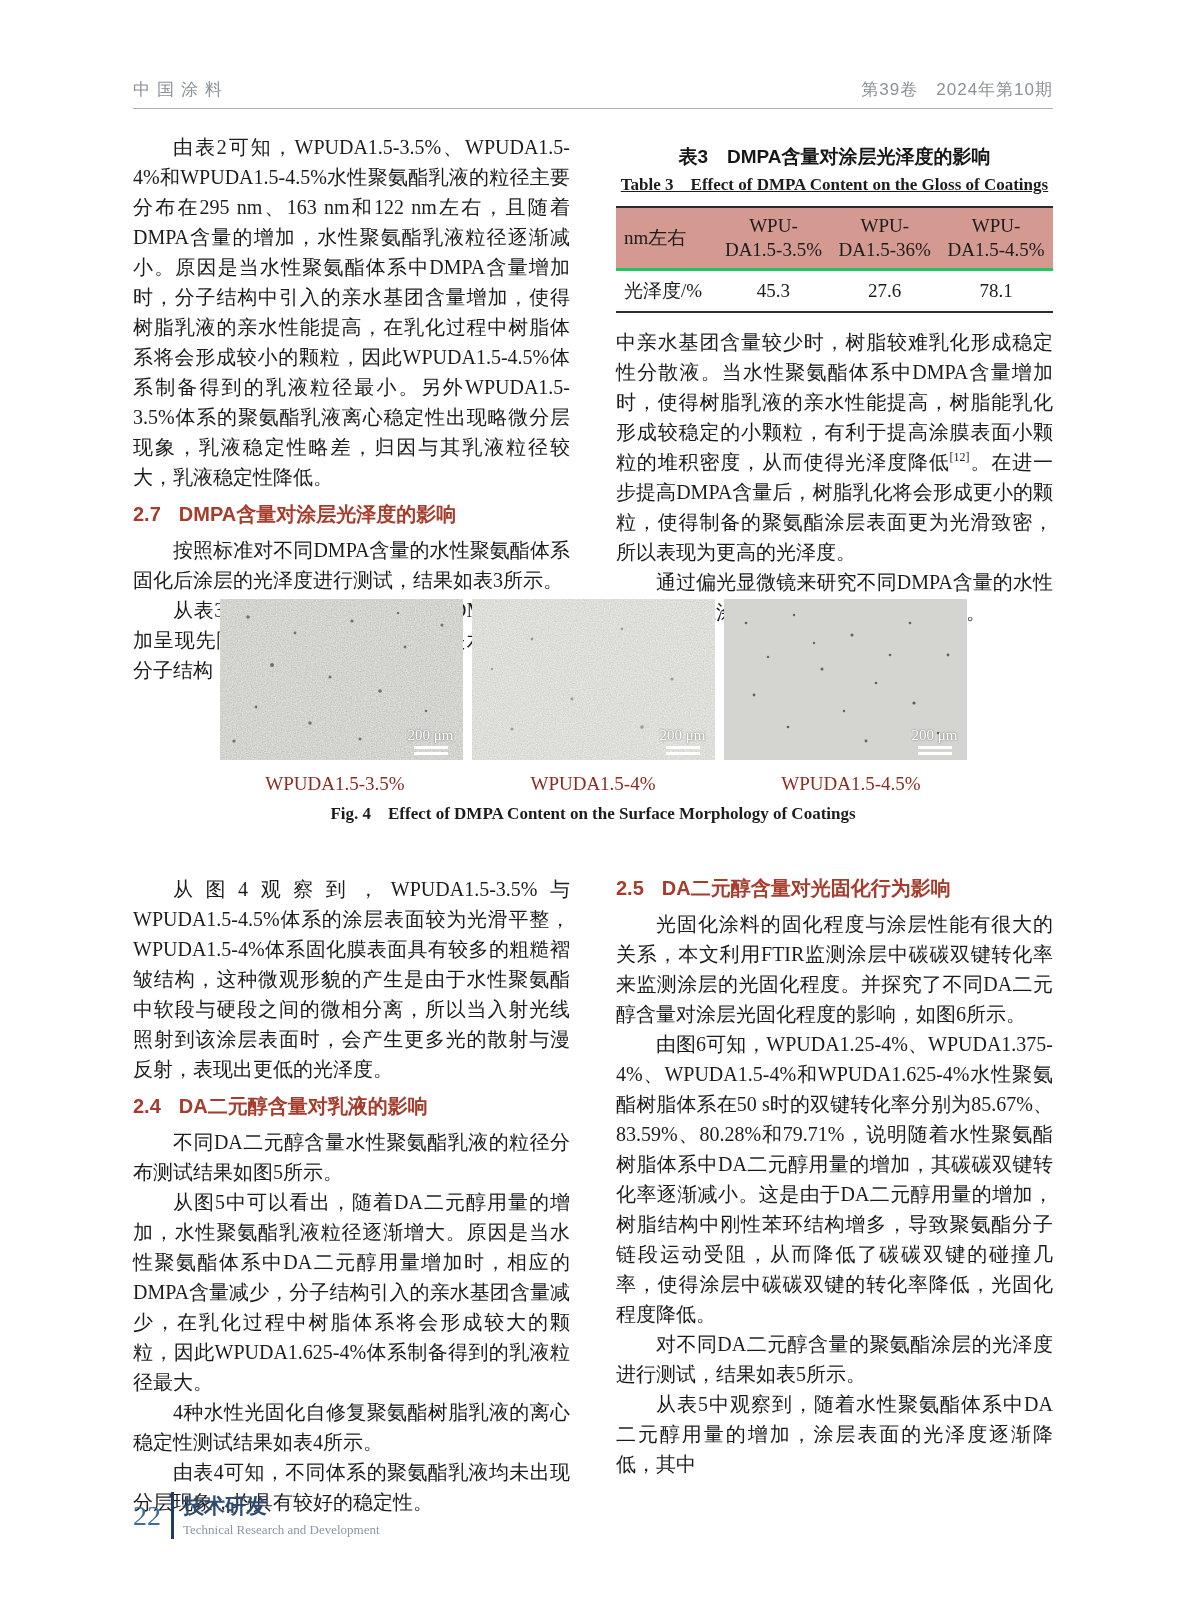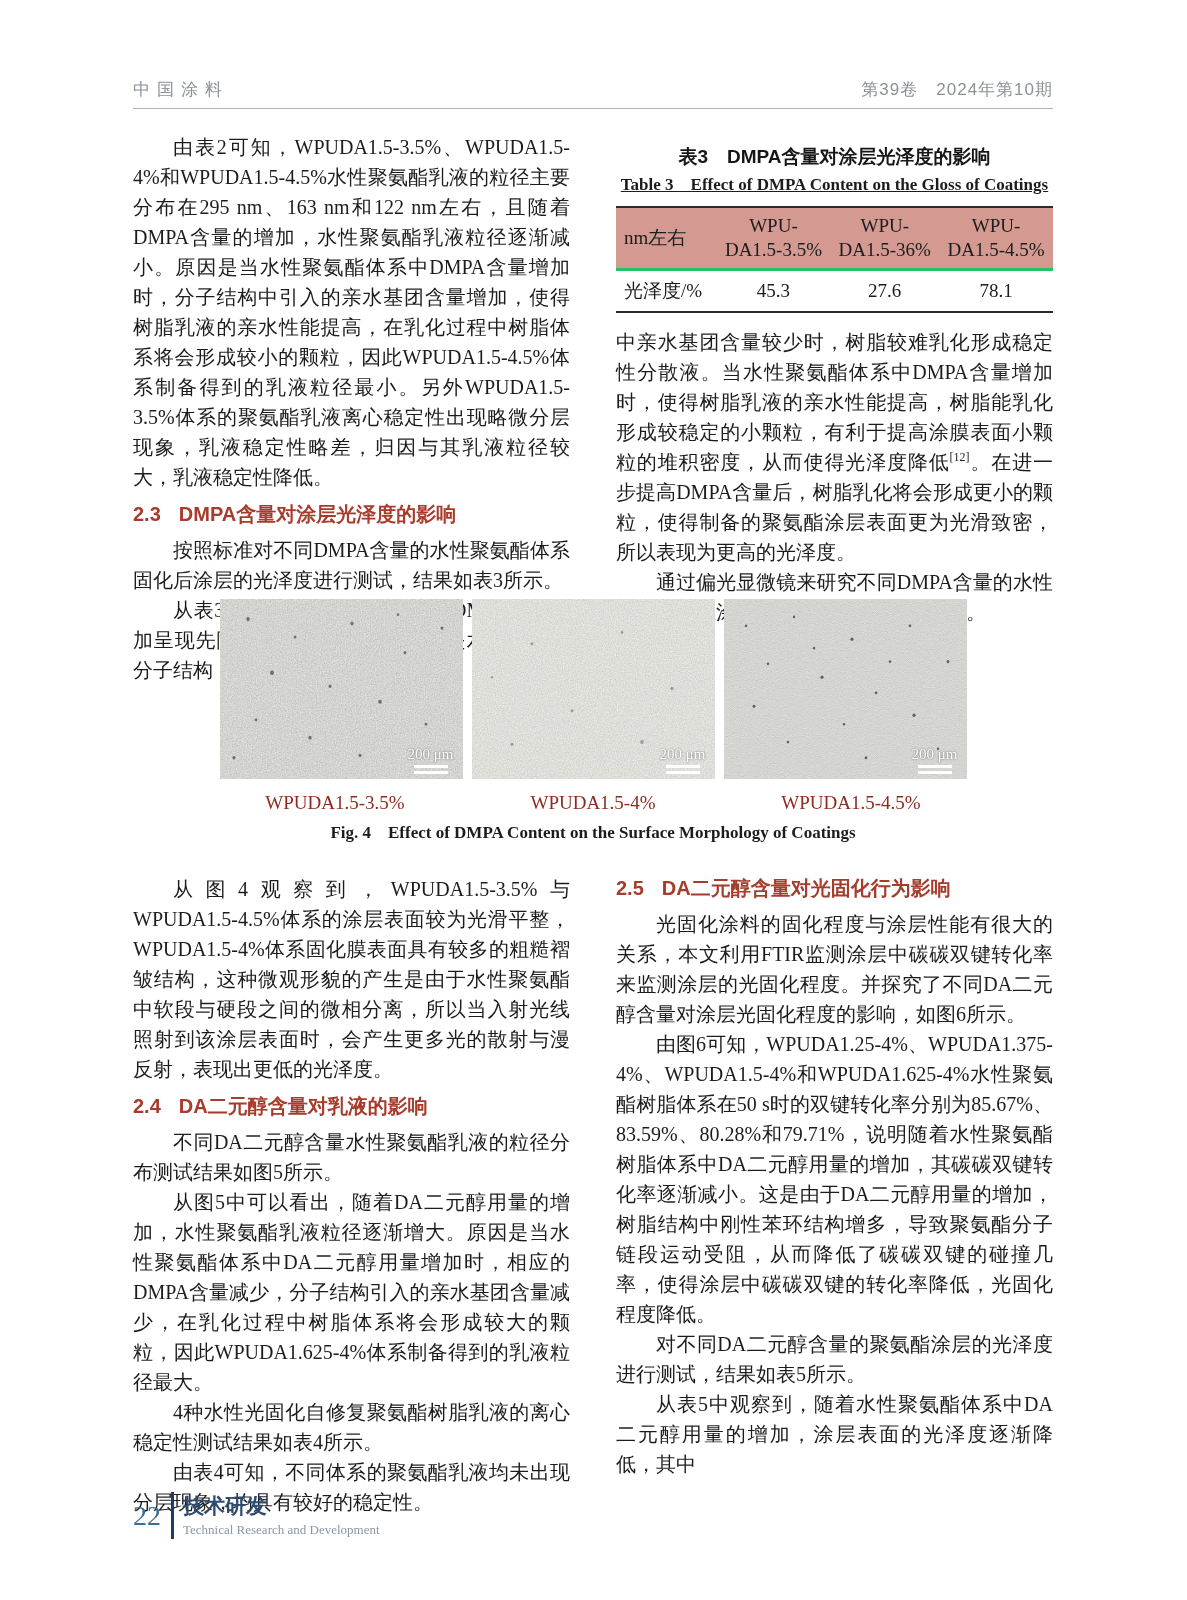--- a/index.html
+++ b/index.html
@@ -55,21 +55,21 @@
   table.tbl3 th { font-weight:normal; padding:6px 2px; line-height:24px; text-align:center; }
   table.tbl3 th.first { text-align:left; padding-left:8px; width:23%; }
   table.tbl3 tbody tr { border-top:3px solid #22c55e; }
   table.tbl3 td { text-align:center; padding:7px 2px; }
   table.tbl3 td.first { text-align:left; padding-left:8px; }
   .after-table { margin-top:14px !important; }
 
   
   .fig4 { position:absolute; left:133px; top:599px; width:920px; }
   .imgrow { display:flex; justify-content:center; gap:9px; }
-  .micrograph { position:relative; width:243px; height:180px; overflow:hidden; }
+  .micrograph { position:relative; width:243px; height:161px; overflow:hidden; }
   .micrograph svg { display:block; width:100%; height:100%; }
   .scalebar {
     position:absolute; right:9px; bottom:5px; text-align:center;
     color:#ffffff; font-size:15px; line-height:16px;
     text-shadow:0 0 2px rgba(60,60,60,.8);
   }
   .scalebar .bar { width:34px; height:3px; background:#ffffff; margin:3px auto 0; }
   .labelrow { display:flex; justify-content:center; gap:15px; margin-top:13px; }
   .labelrow span { width:243px; text-align:center; color:#8e2b20; font-size:19px; }
   .cap-zh {
@@ -92,21 +92,21 @@
 <div class="page">
 
   <div class="pagehead">
     <span class="jname">中国涂料</span>
     <span class="jissue">第39卷　2024年第10期</span>
   </div>
 
   <section class="col left-top">
     <p class="body indent">由表2可知，WPUDA1.5-3.5%、WPUDA1.5-4%和WPUDA1.5-4.5%水性聚氨酯乳液的粒径主要分布在295 nm、163 nm和122 nm左右，且随着DMPA含量的增加，水性聚氨酯乳液粒径逐渐减小。原因是当水性聚氨酯体系中DMPA含量增加时，分子结构中引入的亲水基团含量增加，使得树脂乳液的亲水性能提高，在乳化过程中树脂体系将会形成较小的颗粒，因此WPUDA1.5-4.5%体系制备得到的乳液粒径最小。另外WPUDA1.5-3.5%体系的聚氨酯乳液离心稳定性出现略微分层现象，乳液稳定性略差，归因与其乳液粒径较大，乳液稳定性降低。</p>
     <h3 class="sec">
-      <span class="secnum">2.3</span><span>DMPA含量对涂层光泽度的影响</span>
+      <span class="secnum">2.7</span><span>DMPA含量对涂层光泽度的影响</span>
     </h3>
     <p class="body indent">按照标准对不同DMPA含量的水性聚氨酯体系固化后涂层的光泽度进行测试，结果如表3所示。</p>
     <p class="body indent">从表3中观察到，涂层光泽度随DMPA含量增加呈现先降低后增加的趋势，原因是水性聚氨酯分子结构</p>
   </section>
 
   <section class="col right-top">
     <div class="tbl-title-zh">表3　DMPA含量对涂层光泽度的影响</div>
     <div class="tbl-title-en">Table 3　Effect of DMPA Content on the Gloss of Coatings</div>
     <table class="tbl3">
       <thead>

